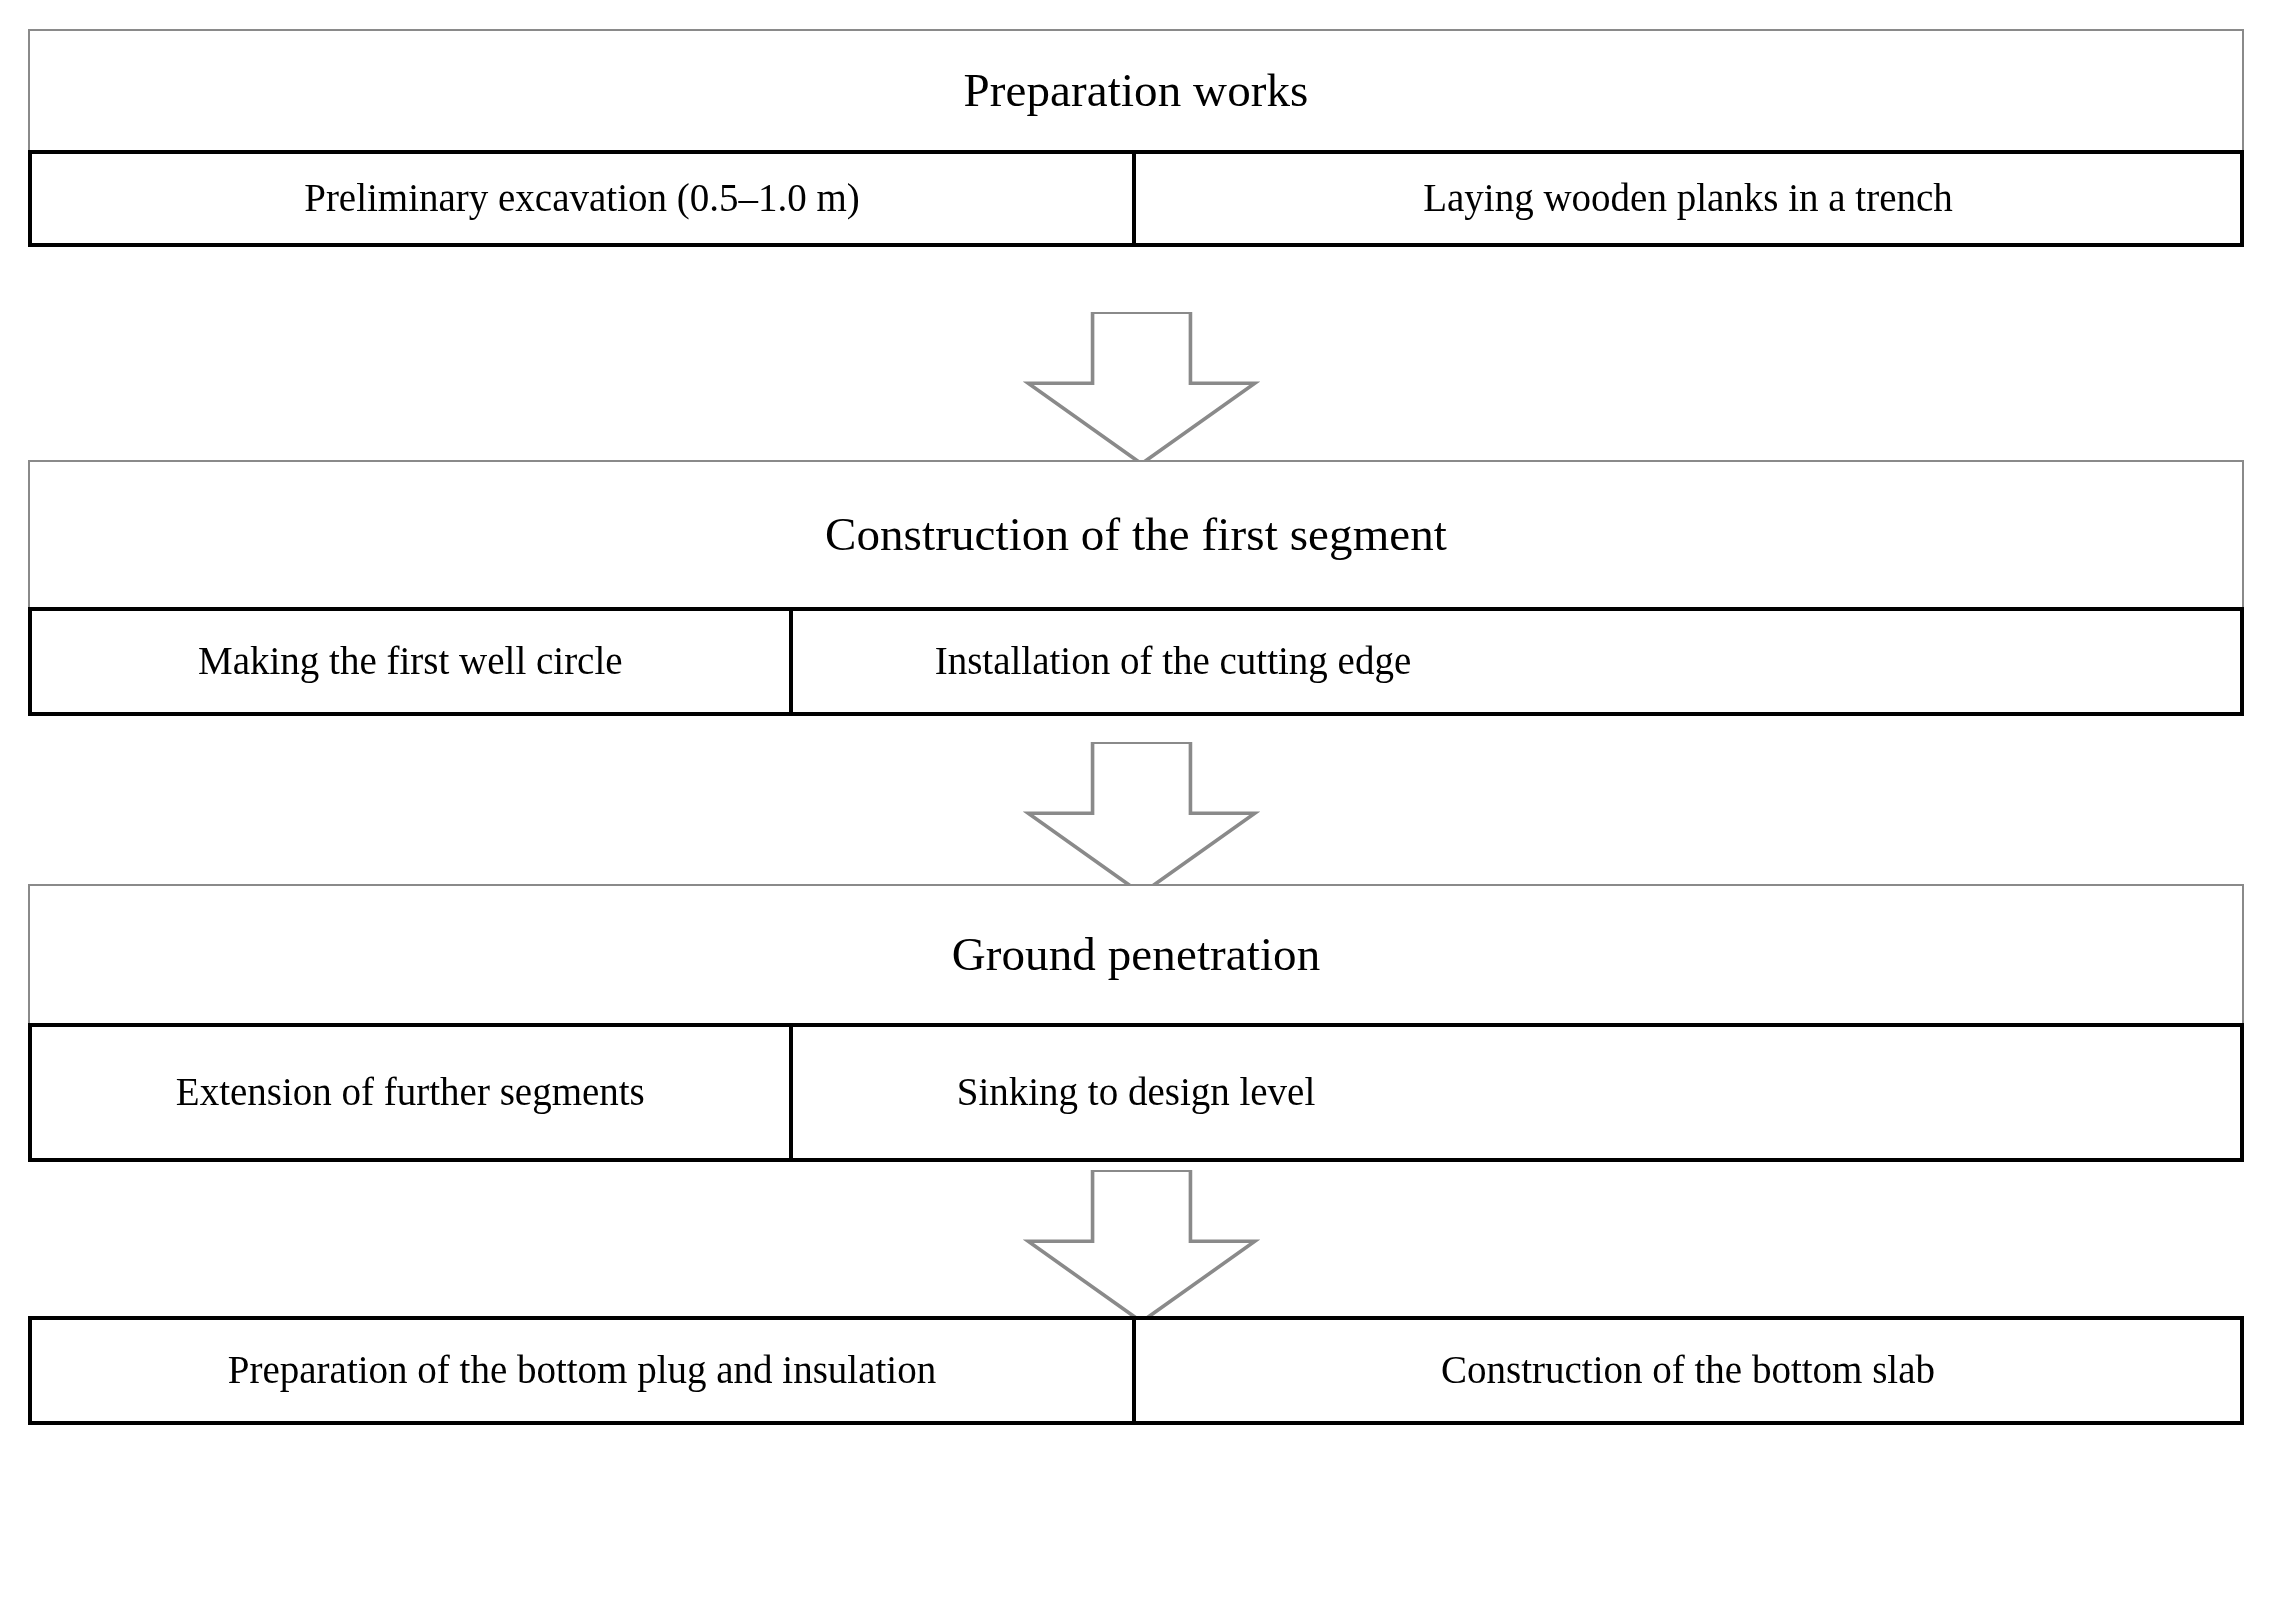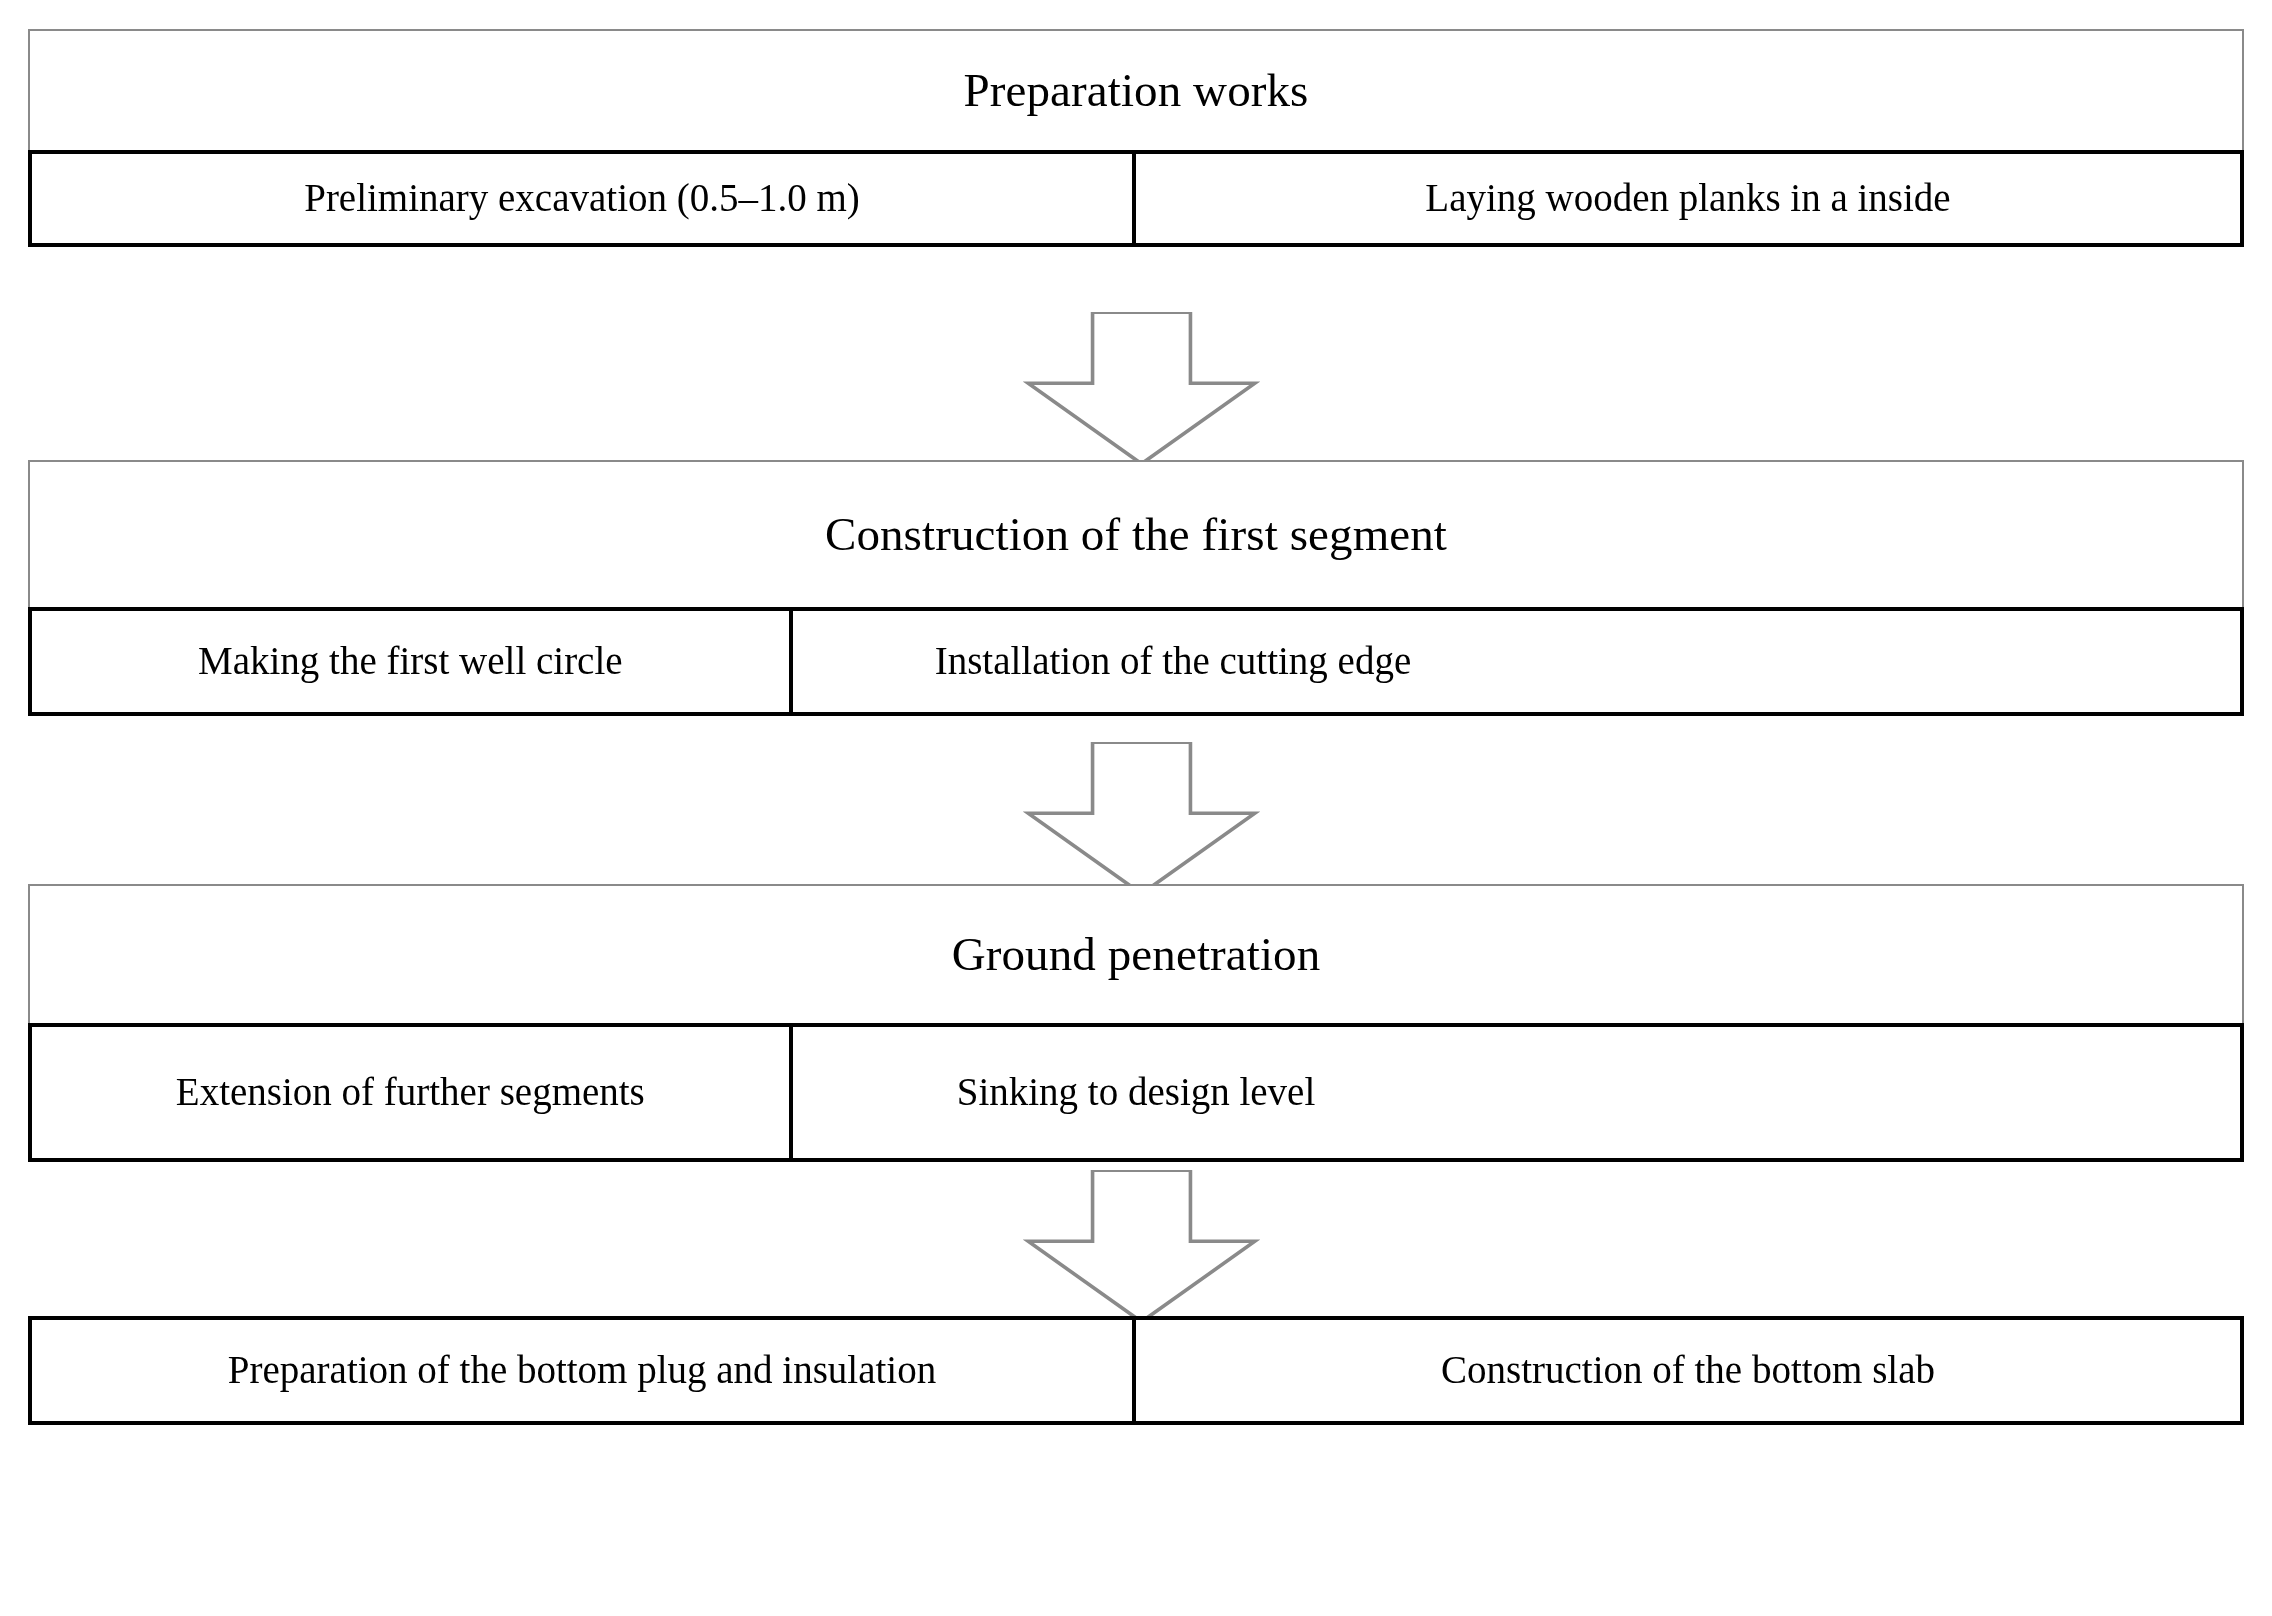--- a/index.html
+++ b/index.html
@@ -108,21 +108,21 @@
 
   <div class="stage" id="stage-1">
     <div class="stage-header">
       <span class="stage-title">Preparation works</span>
     </div>
     <div class="stage-subrow cols-2">
       <div class="sub-cell">
         <span class="sub-cell-label">Preliminary excavation (0.5–1.0 m)</span>
       </div>
       <div class="sub-cell">
-        <span class="sub-cell-label">Laying wooden planks in a inside</span>
+        <span class="sub-cell-label">Laying wooden planks in a trench</span>
       </div>
     </div>
   </div>
 
   <div class="arrow" id="arrow-1">
     <svg width="237" height="155" viewBox="0 0 460 300" xmlns="http://www.w3.org/2000/svg">
       <polygon points="135,0 325,0 325,138 450,138 230,294 10,138 135,138" fill="#ffffff" stroke="#8a8a8a" stroke-width="7" stroke-linejoin="miter"></polygon>
     </svg>
   </div>
 

